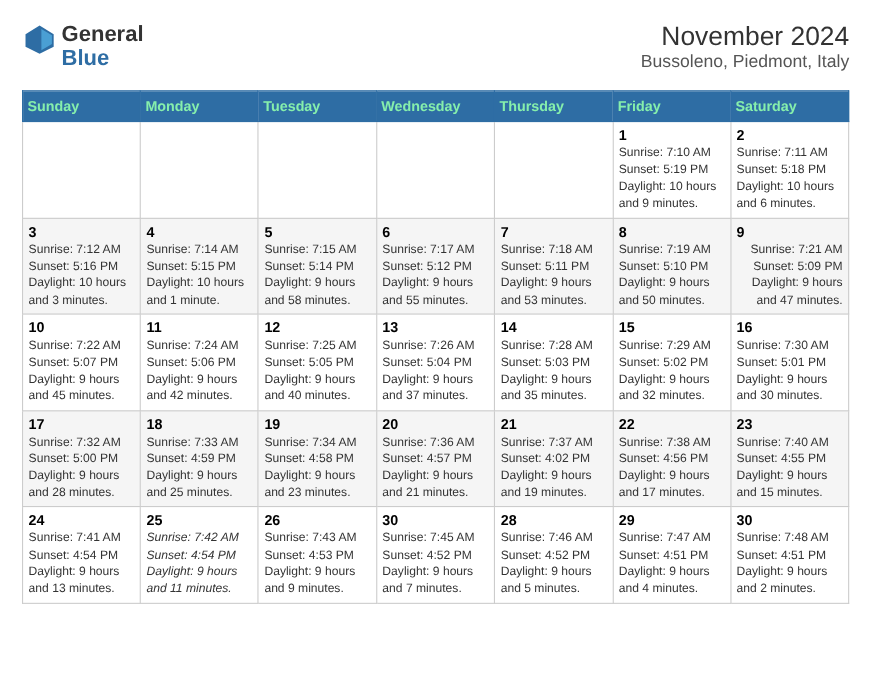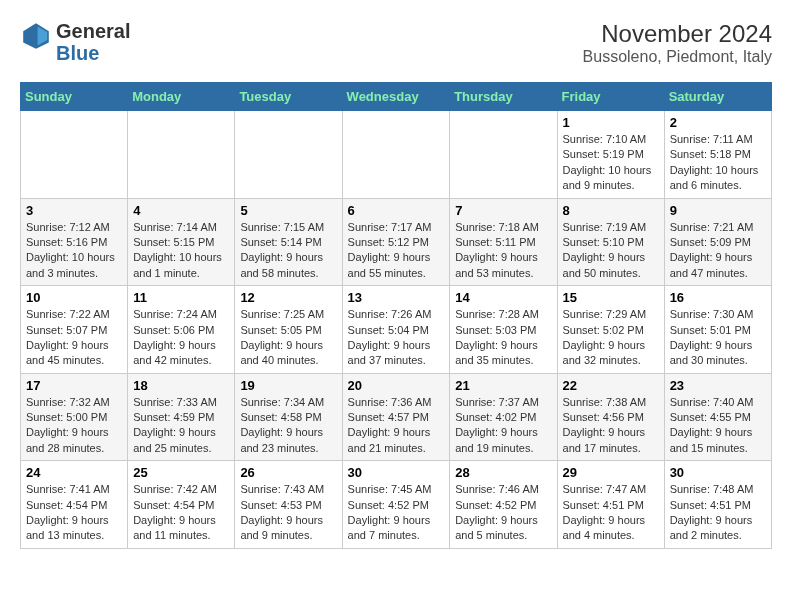--- a/index.html
+++ b/index.html
@@ -170,21 +170,21 @@
 Daylight: 9 hours and 53 minutes.</div>
         </td>
         <td>
           <span class="day-num">8</span>
           <div class="day-info" style="white-space: pre-line;">Sunrise: 7:19 AM
 Sunset: 5:10 PM
 Daylight: 9 hours and 50 minutes.</div>
         </td>
         <td>
           <span class="day-num">9</span>
-          <div class="day-info" style="white-space: pre-line;">Sunrise: 7:21 AM
+          <div class="day-info" style="white-space: pre-line; text-align: right;">Sunrise: 7:21 AM
 Sunset: 5:09 PM
 Daylight: 9 hours and 47 minutes.</div>
         </td>
       </tr>
       <tr>
         <td>
           <span class="day-num">10</span>
           <div class="day-info" style="white-space: pre-line;">Sunrise: 7:22 AM
 Sunset: 5:07 PM
 Daylight: 9 hours and 45 minutes.</div>
@@ -272,21 +272,21 @@
       </tr>
       <tr>
         <td>
           <span class="day-num">24</span>
           <div class="day-info" style="white-space: pre-line;">Sunrise: 7:41 AM
 Sunset: 4:54 PM
 Daylight: 9 hours and 13 minutes.</div>
         </td>
         <td>
           <span class="day-num">25</span>
-          <div class="day-info" style="white-space: pre-line;">Sunrise: 7:42 AM
+          <div class="day-info" style="white-space: pre-line; font-style: italic;">Sunrise: 7:42 AM
 Sunset: 4:54 PM
 Daylight: 9 hours and 11 minutes.</div>
         </td>
         <td>
           <span class="day-num">26</span>
           <div class="day-info" style="white-space: pre-line;">Sunrise: 7:43 AM
 Sunset: 4:53 PM
 Daylight: 9 hours and 9 minutes.</div>
         </td>
         <td>

